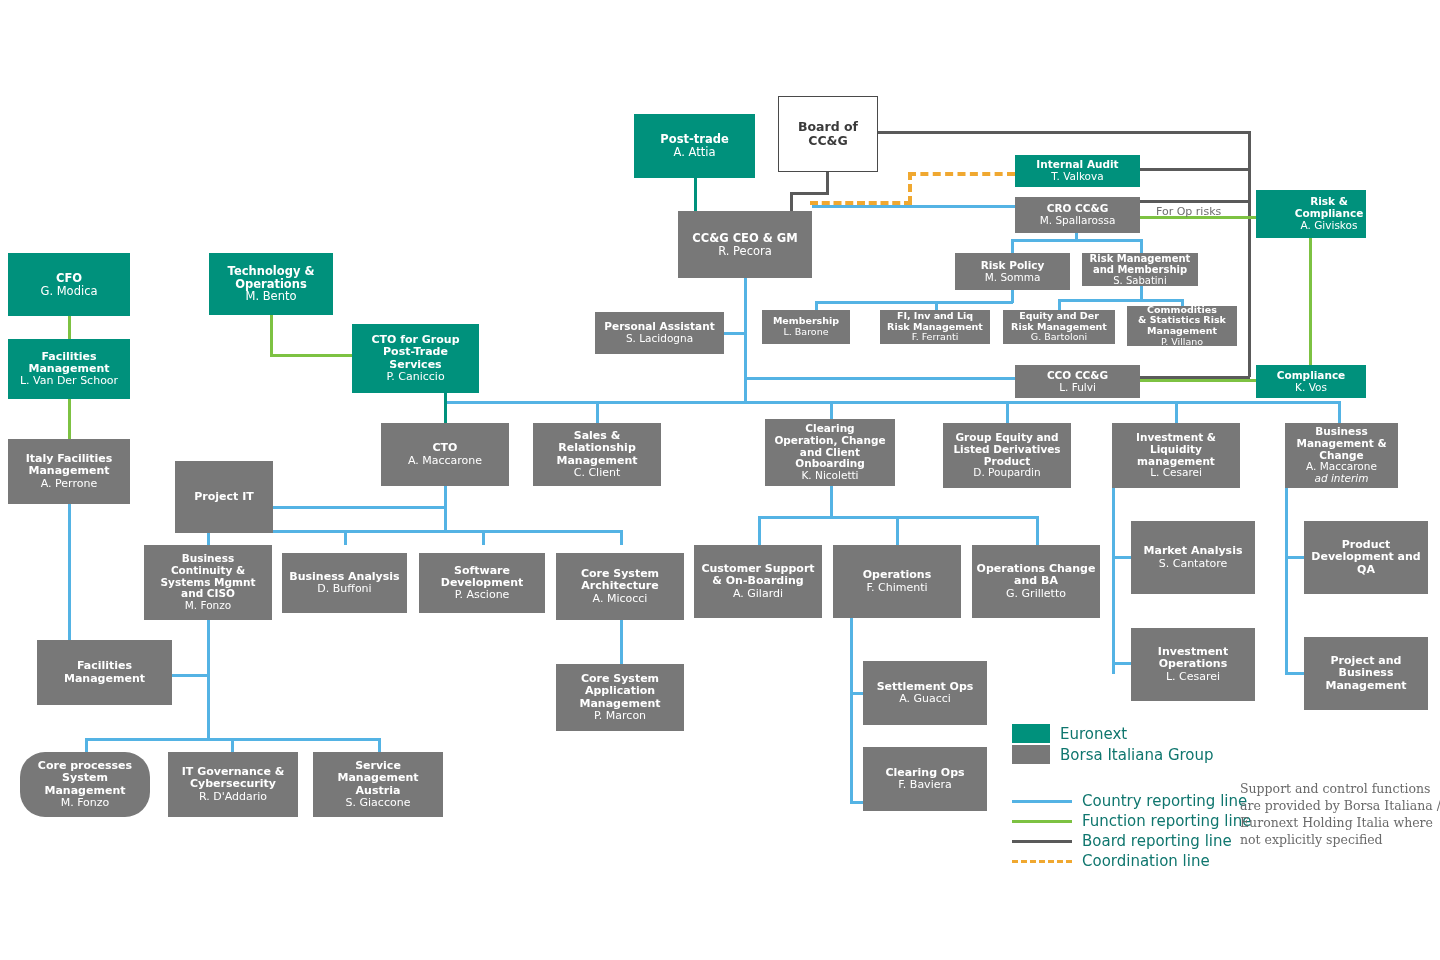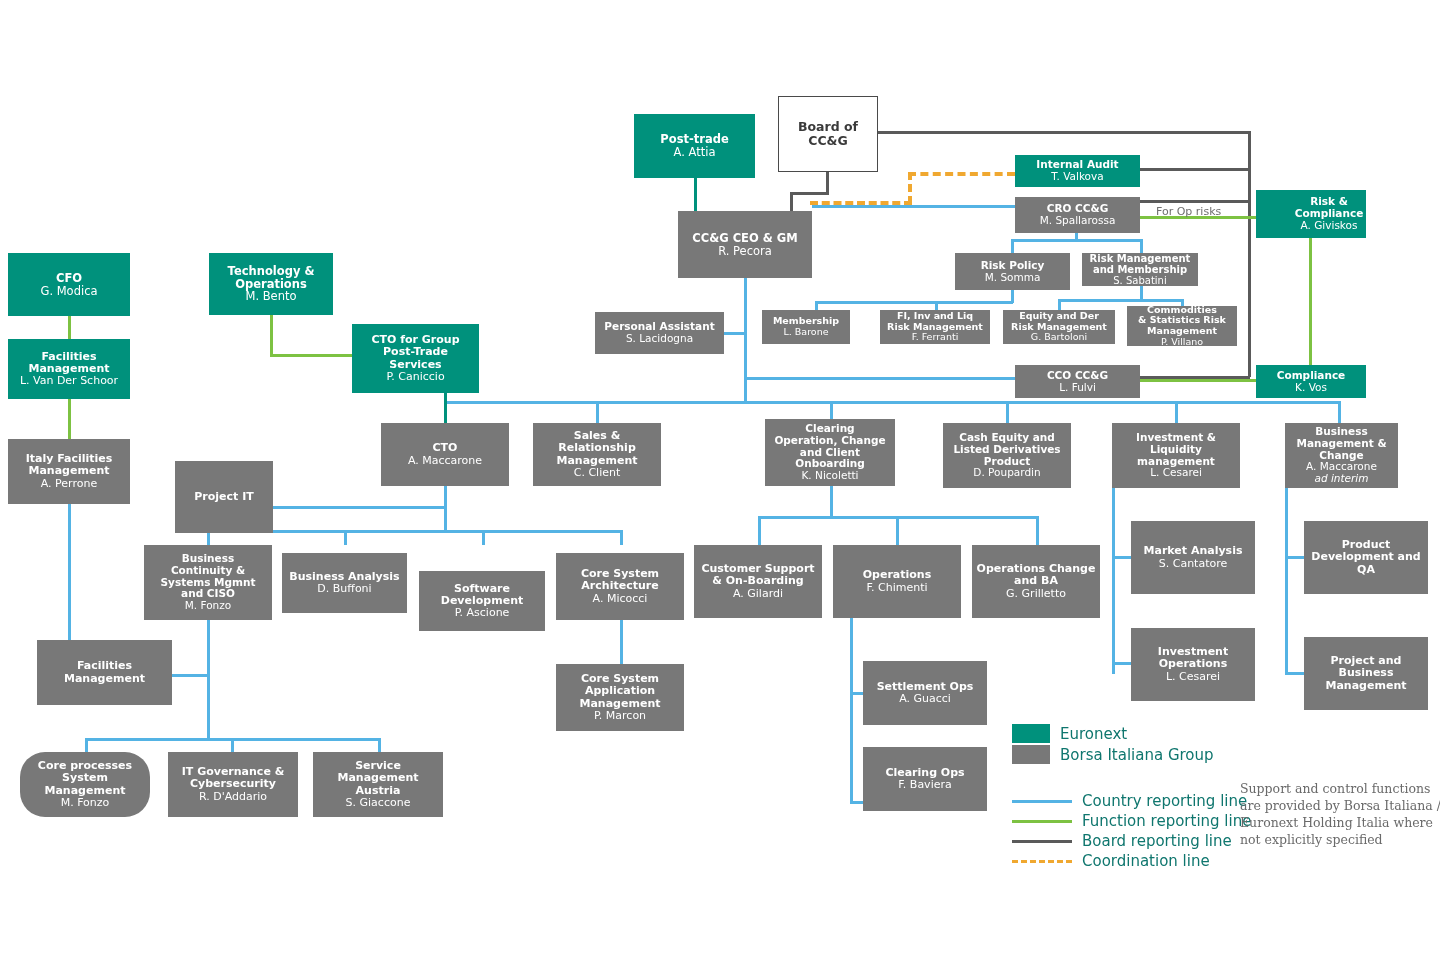--- a/index.html
+++ b/index.html
@@ -280,21 +280,21 @@
 
   <div class="node gray" style="left:765px;top:419px;width:130px;height:67px;font-size:10.5px;">
     <span class="t">Clearing</span>
     <span class="t">Operation, Change</span>
     <span class="t">and Client</span>
     <span class="t">Onboarding</span>
     <span class="s">K. Nicoletti</span>
   </div>
 
   <div class="node gray" style="left:943px;top:423px;width:128px;height:65px;font-size:10.5px;">
-    <span class="t">Cash Equity and</span>
+    <span class="t">Group Equity and</span>
     <span class="t">Listed Derivatives</span>
     <span class="t">Product</span>
     <span class="s">D. Poupardin</span>
   </div>
 
   <div class="node gray" style="left:1112px;top:423px;width:128px;height:65px;font-size:10.5px;">
     <span class="t">Investment &amp;</span>
     <span class="t">Liquidity</span>
     <span class="t">management</span>
     <span class="s">L. Cesarei</span>
@@ -314,21 +314,21 @@
     <span class="t">Systems Mgmnt</span>
     <span class="t">and CISO</span>
     <span class="s">M. Fonzo</span>
   </div>
 
   <div class="node gray" style="left:282px;top:553px;width:125px;height:60px;font-size:11px;">
     <span class="t">Business Analysis</span>
     <span class="s">D. Buffoni</span>
   </div>
 
-  <div class="node gray" style="left:419px;top:553px;width:126px;height:60px;font-size:11px;margin-top:18px;">
+  <div class="node gray" style="left:419px;top:553px;width:126px;height:60px;font-size:11px;">
     <span class="t">Software</span>
     <span class="t">Development</span>
     <span class="s">P. Ascione</span>
   </div>
 
   <div class="node gray" style="left:556px;top:553px;width:128px;height:67px;font-size:11px;">
     <span class="t">Core System</span>
     <span class="t">Architecture</span>
     <span class="s">A. Micocci</span>
   </div>

